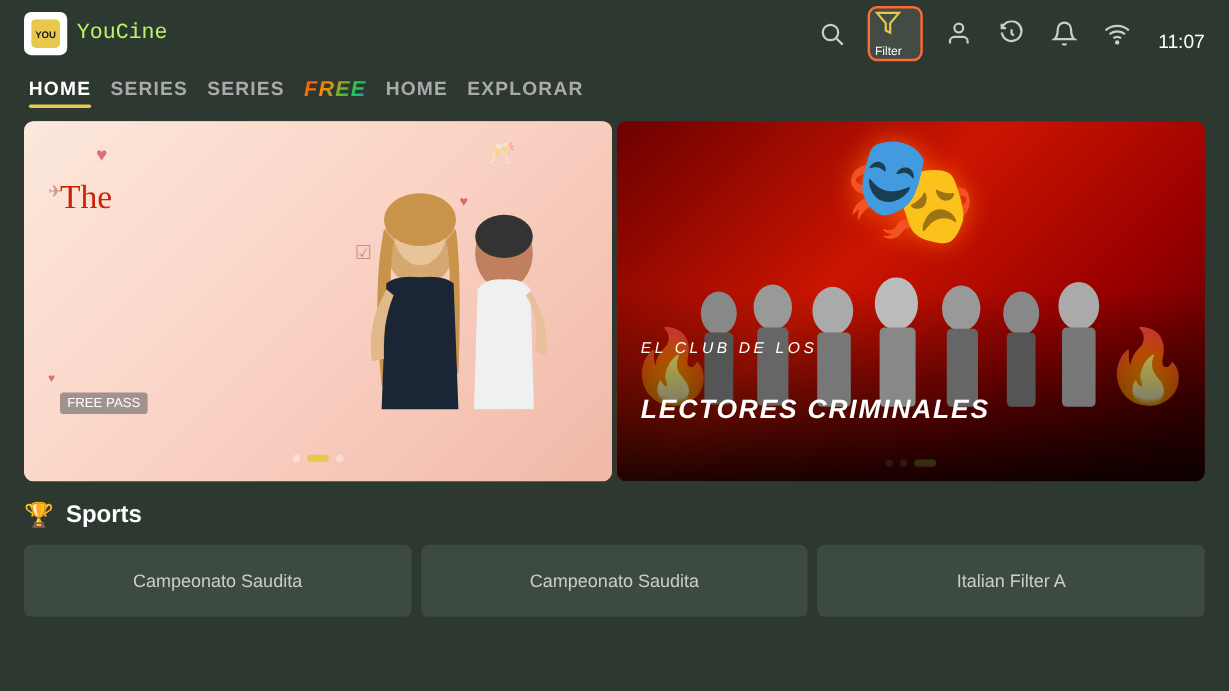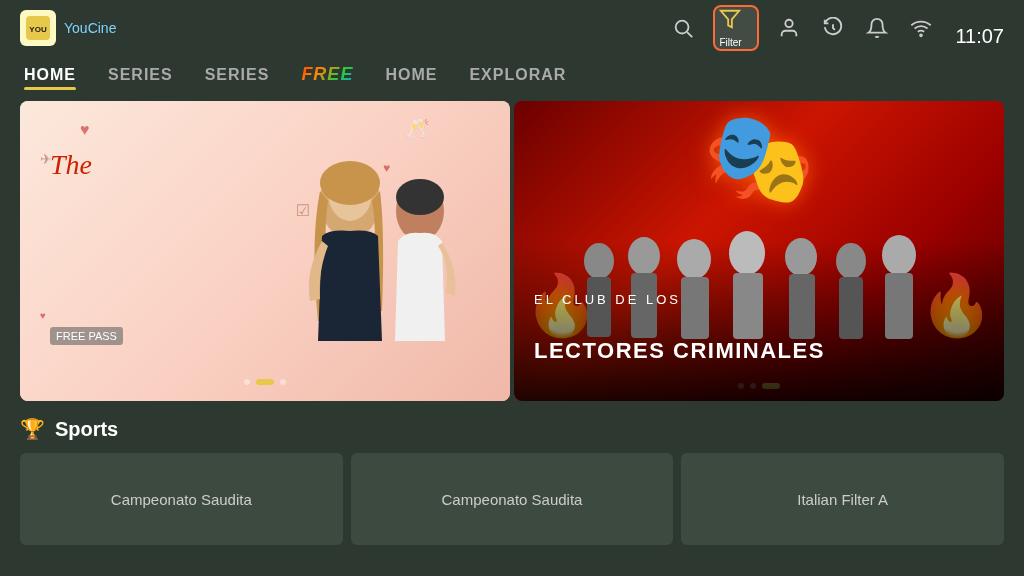--- a/index.html
+++ b/index.html
@@ -26,34 +26,35 @@
     .logo-area {
       display: flex;
       align-items: center;
       gap: 8px;
       flex: 1;
     }
 
     .logo-icon {
       width: 36px;
       height: 36px;
-      background: #fef9c3;
+      background: #ffffff;
       border-radius: 6px;
       display: flex;
       align-items: center;
       justify-content: center;
       font-weight: bold;
       font-size: 10px;
       color: #1a1a1a;
     }
 
     .app-title {
-      font-size: 14px;
+      font-size: 18px;
       font-weight: 500;
-      color: #7dd3fc;
+      color: #bef264;
+      font-family: Liberation Mono, monospace;
     }
 
     .header-icons {
       display: flex;
       align-items: center;
       gap: 16px;
     }
 
     .header-icon {
       width: 28px;
@@ -84,32 +85,32 @@
       font-size: 20px;
       color: #e8c84a;
     }
 
     .filter-label {
       font-size: 10px;
       color: #ffffff;
     }
 
     .time-display {
-      font-size: 20px;
+      font-size: 16px;
       font-weight: 500;
       color: #ffffff;
       margin-left: 4px;
       margin-top: 16px;
     }
 
     
     .nav-bar {
       display: flex;
       align-items: center;
-      gap: 32px;
+      gap: 16px;
       padding: 8px 24px 12px;
       background-color: #2d3830;
     }
 
     .nav-item {
       font-size: 16px;
       font-weight: 600;
       color: #aaaaaa;
       cursor: pointer;
       letter-spacing: 1px;
@@ -163,21 +164,20 @@
       position: relative;
     }
 
     .title-thelist {
       position: absolute;
       left: 30px;
       top: 50px;
       font-family: 'Georgia', serif;
       font-size: 52px;
       color: #cc2200;
-      font-style: italic;
       line-height: 1;
       z-index: 2;
     }
 
     .title-thelist .the {
       font-size: 28px;
       display: block;
     }
 
     .free-pass {
@@ -193,24 +193,25 @@
     }
 
     
     .hero-card-right {
       background: linear-gradient(135deg, #8b0000 0%, #cc1100 30%, #990000 60%, #550000 100%);
       position: relative;
     }
 
     .club-title {
       position: absolute;
-      bottom: 38px;
+      bottom: 48px;
       left: 20px;
       right: 20px;
       z-index: 2;
+      font-style: italic;
     }
 
     .club-title-small {
       font-size: 11px;
       font-weight: 400;
       letter-spacing: 2px;
       text-transform: uppercase;
       color: #ffffff;
     }
 
@@ -271,21 +272,21 @@
 
     .sports-cards {
       display: flex;
       gap: 8px;
     }
 
     .sport-card {
       flex: 1;
       background: #3d4a40;
       border-radius: 6px;
-      height: 92px;
+      height: 60px;
       display: flex;
       align-items: center;
       justify-content: center;
       cursor: pointer;
     }
 
     .sport-card-label {
       font-size: 15px;
       color: #cccccc;
       font-weight: 500;

